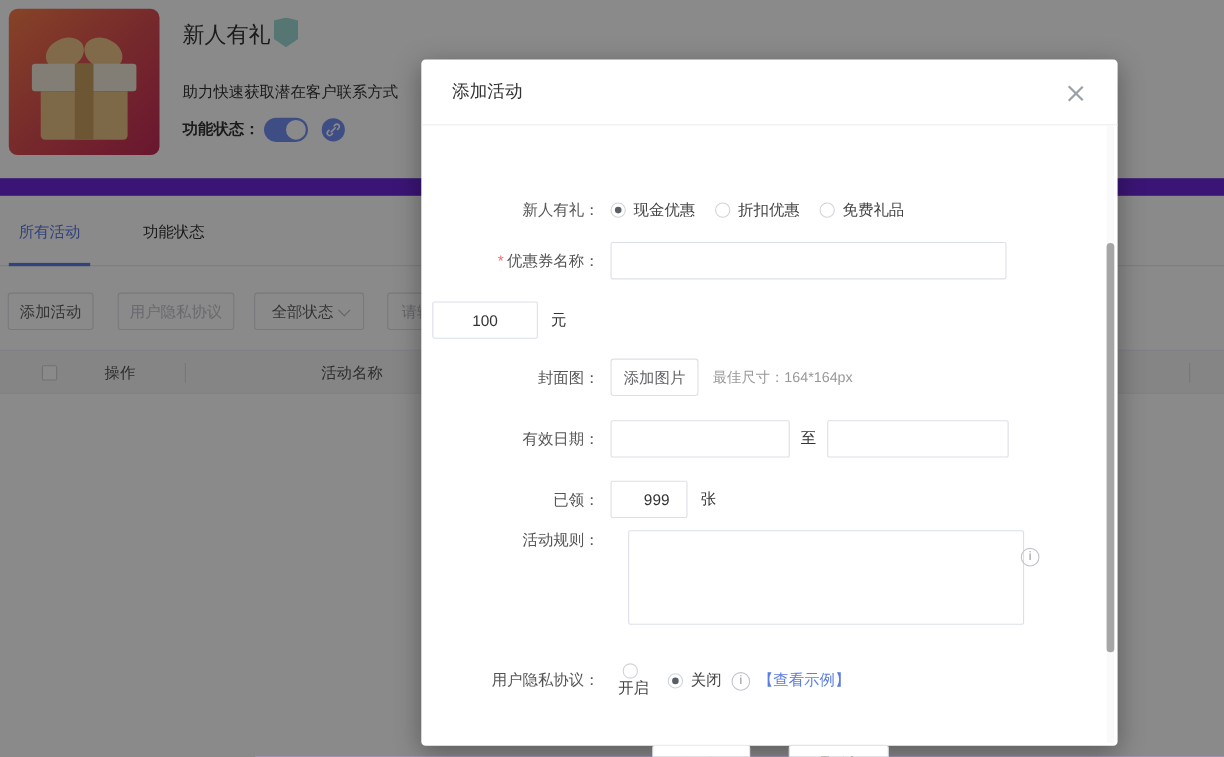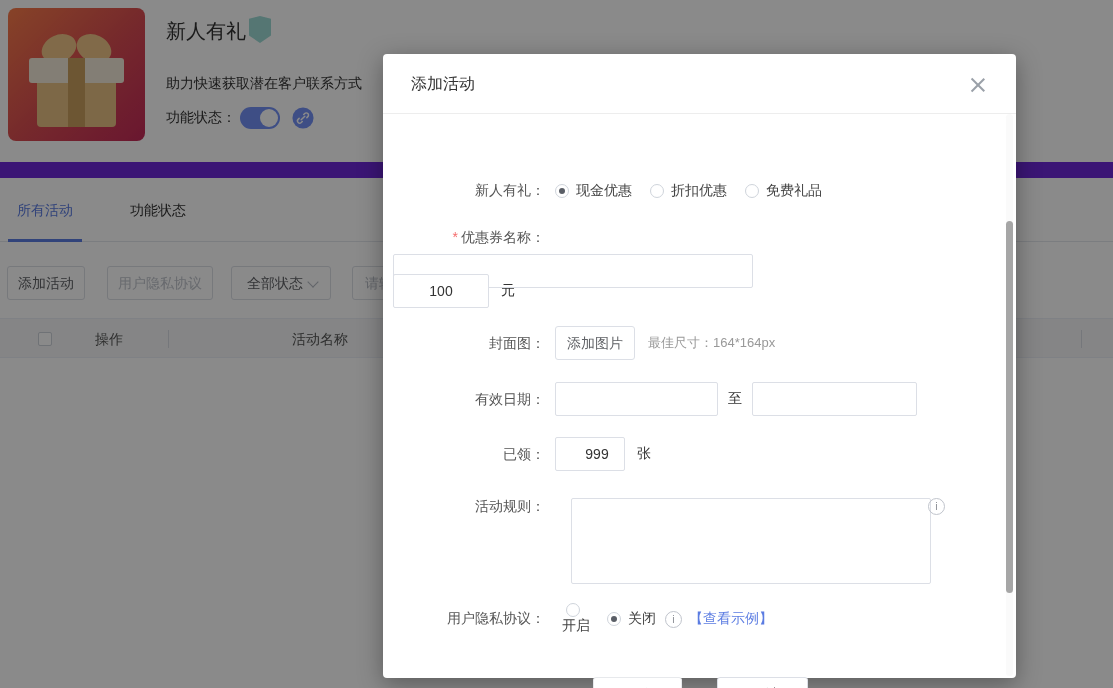--- a/index.html
+++ b/index.html
@@ -16,21 +16,21 @@
   .gift-bow-l,.gift-bow-r{position:absolute;width:36px;height:27px;border-radius:50%;background:#eec487;top:27px;}
   .gift-bow-l{left:33px;transform:rotate(-25deg);}
   .gift-bow-r{left:68px;transform:rotate(25deg);}
   .gift-lid{position:absolute;left:21px;top:50px;width:95px;height:25px;border-radius:3px;background:#f2e9d8;}
   .gift-box{position:absolute;left:29px;top:75px;width:79px;height:44px;border-radius:0 0 4px 4px;background:#e8c084;}
   .gift-stripe{position:absolute;left:60px;top:50px;width:17px;height:69px;background:#caa05e;}
   .page-title{position:absolute;left:166px;top:18px;font-size:20px;color:#333;}
   .badge{position:absolute;left:249px;top:16px;width:22px;height:27px;background:var(--teal);
     clip-path:polygon(50% 0,100% 10%,100% 72%,50% 100%,0 72%,0 10%);}
   .subtitle{position:absolute;left:166px;top:75px;font-size:14px;color:#333;}
-  .status-row{position:absolute;left:166px;top:106px;height:24px;display:flex;align-items:center;}
+  .status-row{position:absolute;left:166px;top:106px;height:24px;display:flex;align-items:center;font-weight:bold;}
   .status-label{font-size:14px;color:#333;}
   .toggle{position:relative;width:40px;height:22px;border-radius:11px;background:var(--toggle);margin-left:4px;cursor:pointer;}
   .toggle .knob{position:absolute;right:2px;top:2px;width:18px;height:18px;border-radius:50%;background:#fff;}
   .link-circle{margin-left:12px;width:22px;height:22px;color:var(--toggle);cursor:pointer;display:inline-flex;}
 
   
   .content-card{position:absolute;left:0;top:178px;width:1113px;height:510px;background:#fff;}
   .tabs{position:absolute;left:0;top:0;width:100%;height:64px;border-bottom:1px solid #e4e7ed;
     display:flex;align-items:center;padding-left:17px;}
   .tab{position:relative;height:64px;line-height:64px;font-size:14px;color:#333;cursor:pointer;margin-right:57px;}
@@ -67,22 +67,22 @@
   .close{position:absolute;right:30px;top:23px;width:16px;height:16px;cursor:pointer;}
   .close::before,.close::after{content:"";position:absolute;left:7px;top:-1px;width:1.5px;height:18px;background:#9aa0a8;}
   .close::before{transform:rotate(45deg);} .close::after{transform:rotate(-45deg);}
   .modal-body{position:relative;width:100%;height:564px;}
   .frow{position:absolute;left:0;width:610px;display:flex;}
   .flabel{width:162px;text-align:right;font-size:14px;color:#555;flex:none;}
   .fcontent{margin-left:10px;display:flex;align-items:center;}
   .req{color:var(--danger);margin-right:3px;}
   .inp{border:1px solid #dcdfe6;border-radius:2px;height:34px;font-size:14px;color:#333;padding:0 10px;outline:none;background:#fff;}
   .row-type{top:66px;height:22px;align-items:center;}
-  .row-name{top:106px;flex-direction:column;} .row-cash{top:160px;} .row-cover{top:212px;}
-  .row-date{top:268px;} .row-claim{top:323px;} .row-rules{top:384px;gap:16px;} .row-privacy{top:494px;height:22px;align-items:center;}
+  .row-name{top:106px;} .row-cash{top:160px;} .row-cover{top:212px;}
+  .row-date{top:268px;} .row-claim{top:323px;} .row-rules{top:368px;gap:16px;} .row-privacy{top:494px;height:22px;align-items:center;}
   .row-name .flabel,.row-cash .flabel,.row-cover .flabel,.row-date .flabel,.row-claim .flabel{line-height:34px;}
   .inp-name{width:360px;}
   .inp-cash{width:96px;text-align:center;}
   .inp-date{width:163px;} .inp-date2{width:165px;}
   .inp-claim{width:70px;text-align:center;padding-left:24px;}
   .unit{font-size:14px;color:#333;margin-left:12px;}
   .sep{font-size:14px;color:#333;margin:0 10px;}
   .btn-img{width:80px;height:34px;border:1px solid #dcdfe6;border-radius:3px;background:#fff;
     font-size:14px;color:#606266;line-height:32px;text-align:center;cursor:pointer;}
   .hint{font-size:13px;color:#999;margin-left:13px;}

